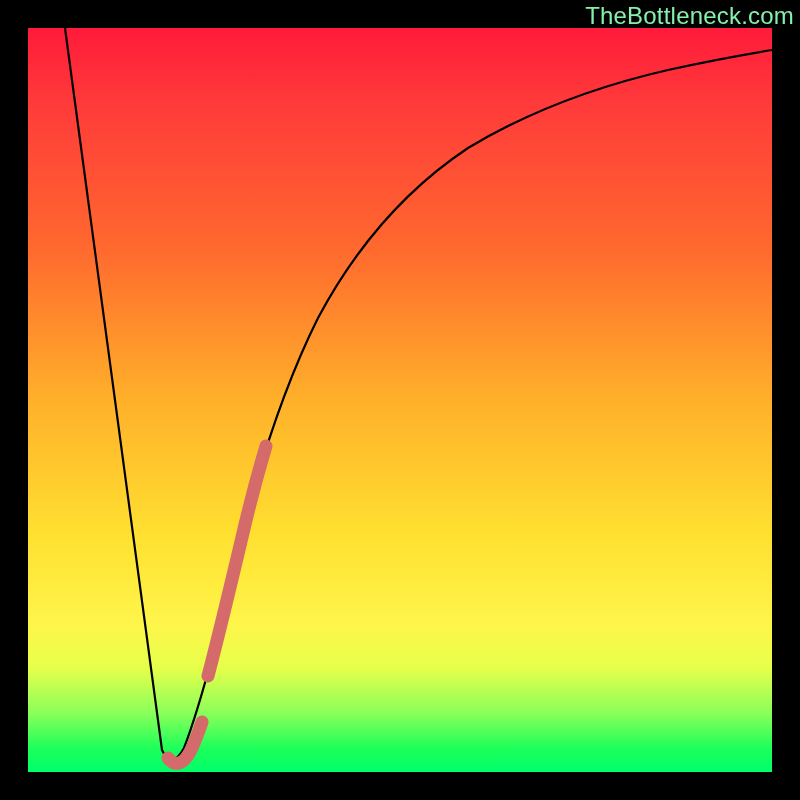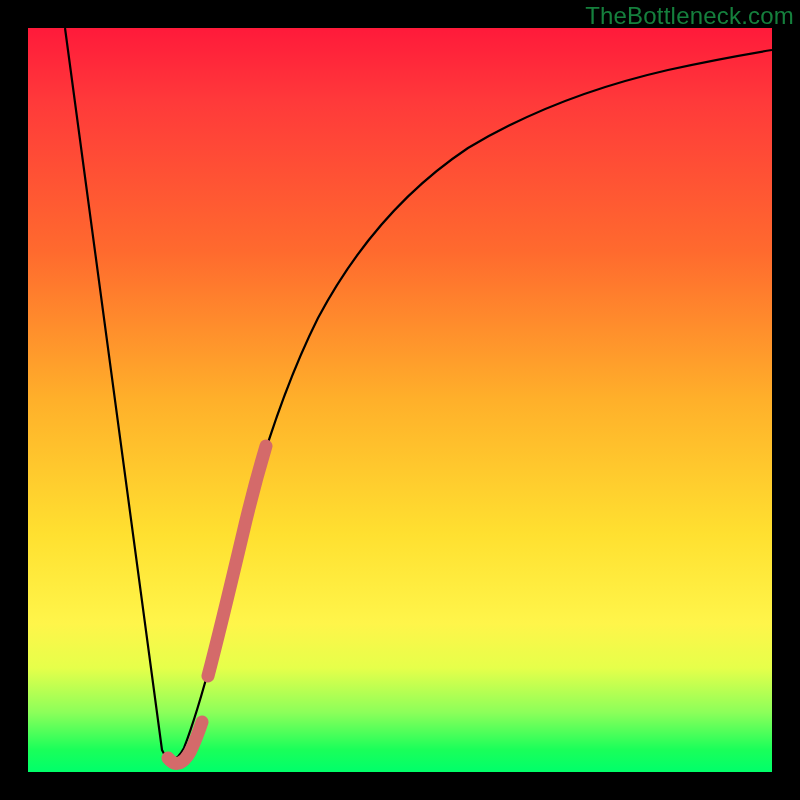--- a/index.html
+++ b/index.html
@@ -35,21 +35,21 @@
       #e6ff4a 86%,
       #8cff5a 92%,
       #1aff5a 97%,
       #00ff6a 100%
     );
   }
   .watermark {
     position: absolute;
     top: 2px;
     right: 6px;
-    color: #15803d;
+    color: #86efac;
     font-size: 24px;
     font-weight: 400;
     letter-spacing: 0.2px;
     user-select: none;
   }
   svg.curve {
     position: absolute;
     left: 0;
     top: 0;
     width: 744px;

